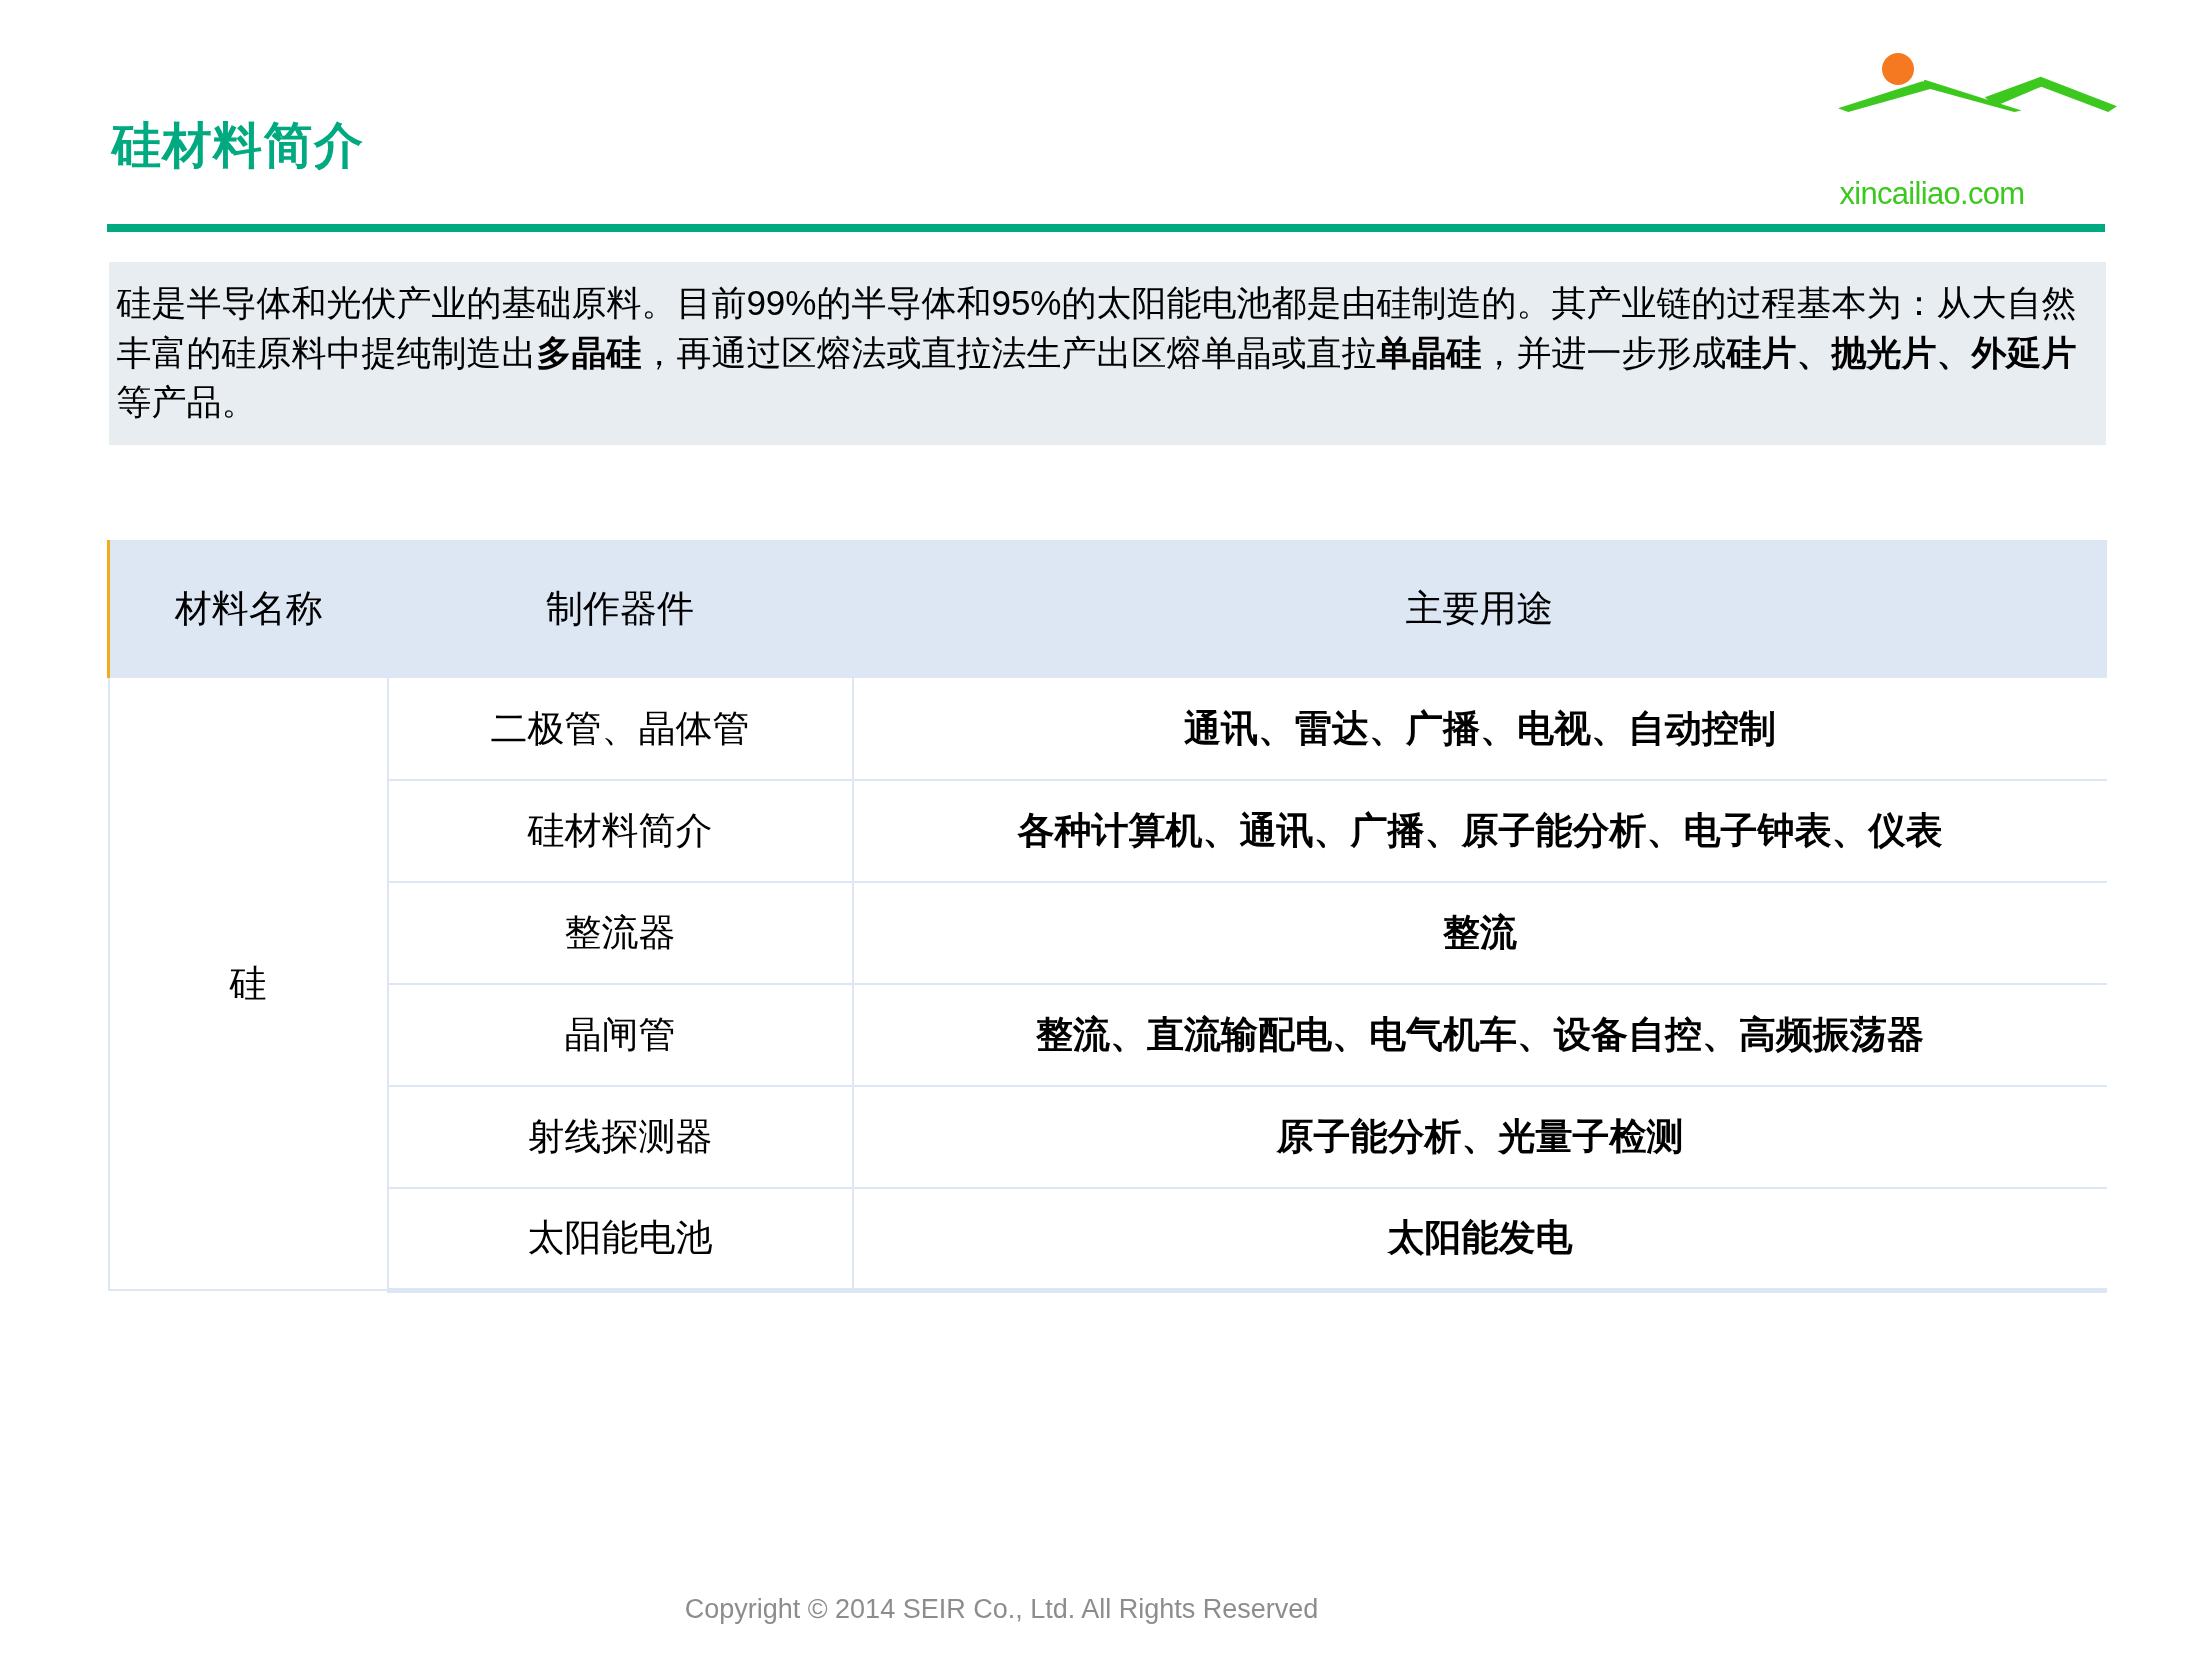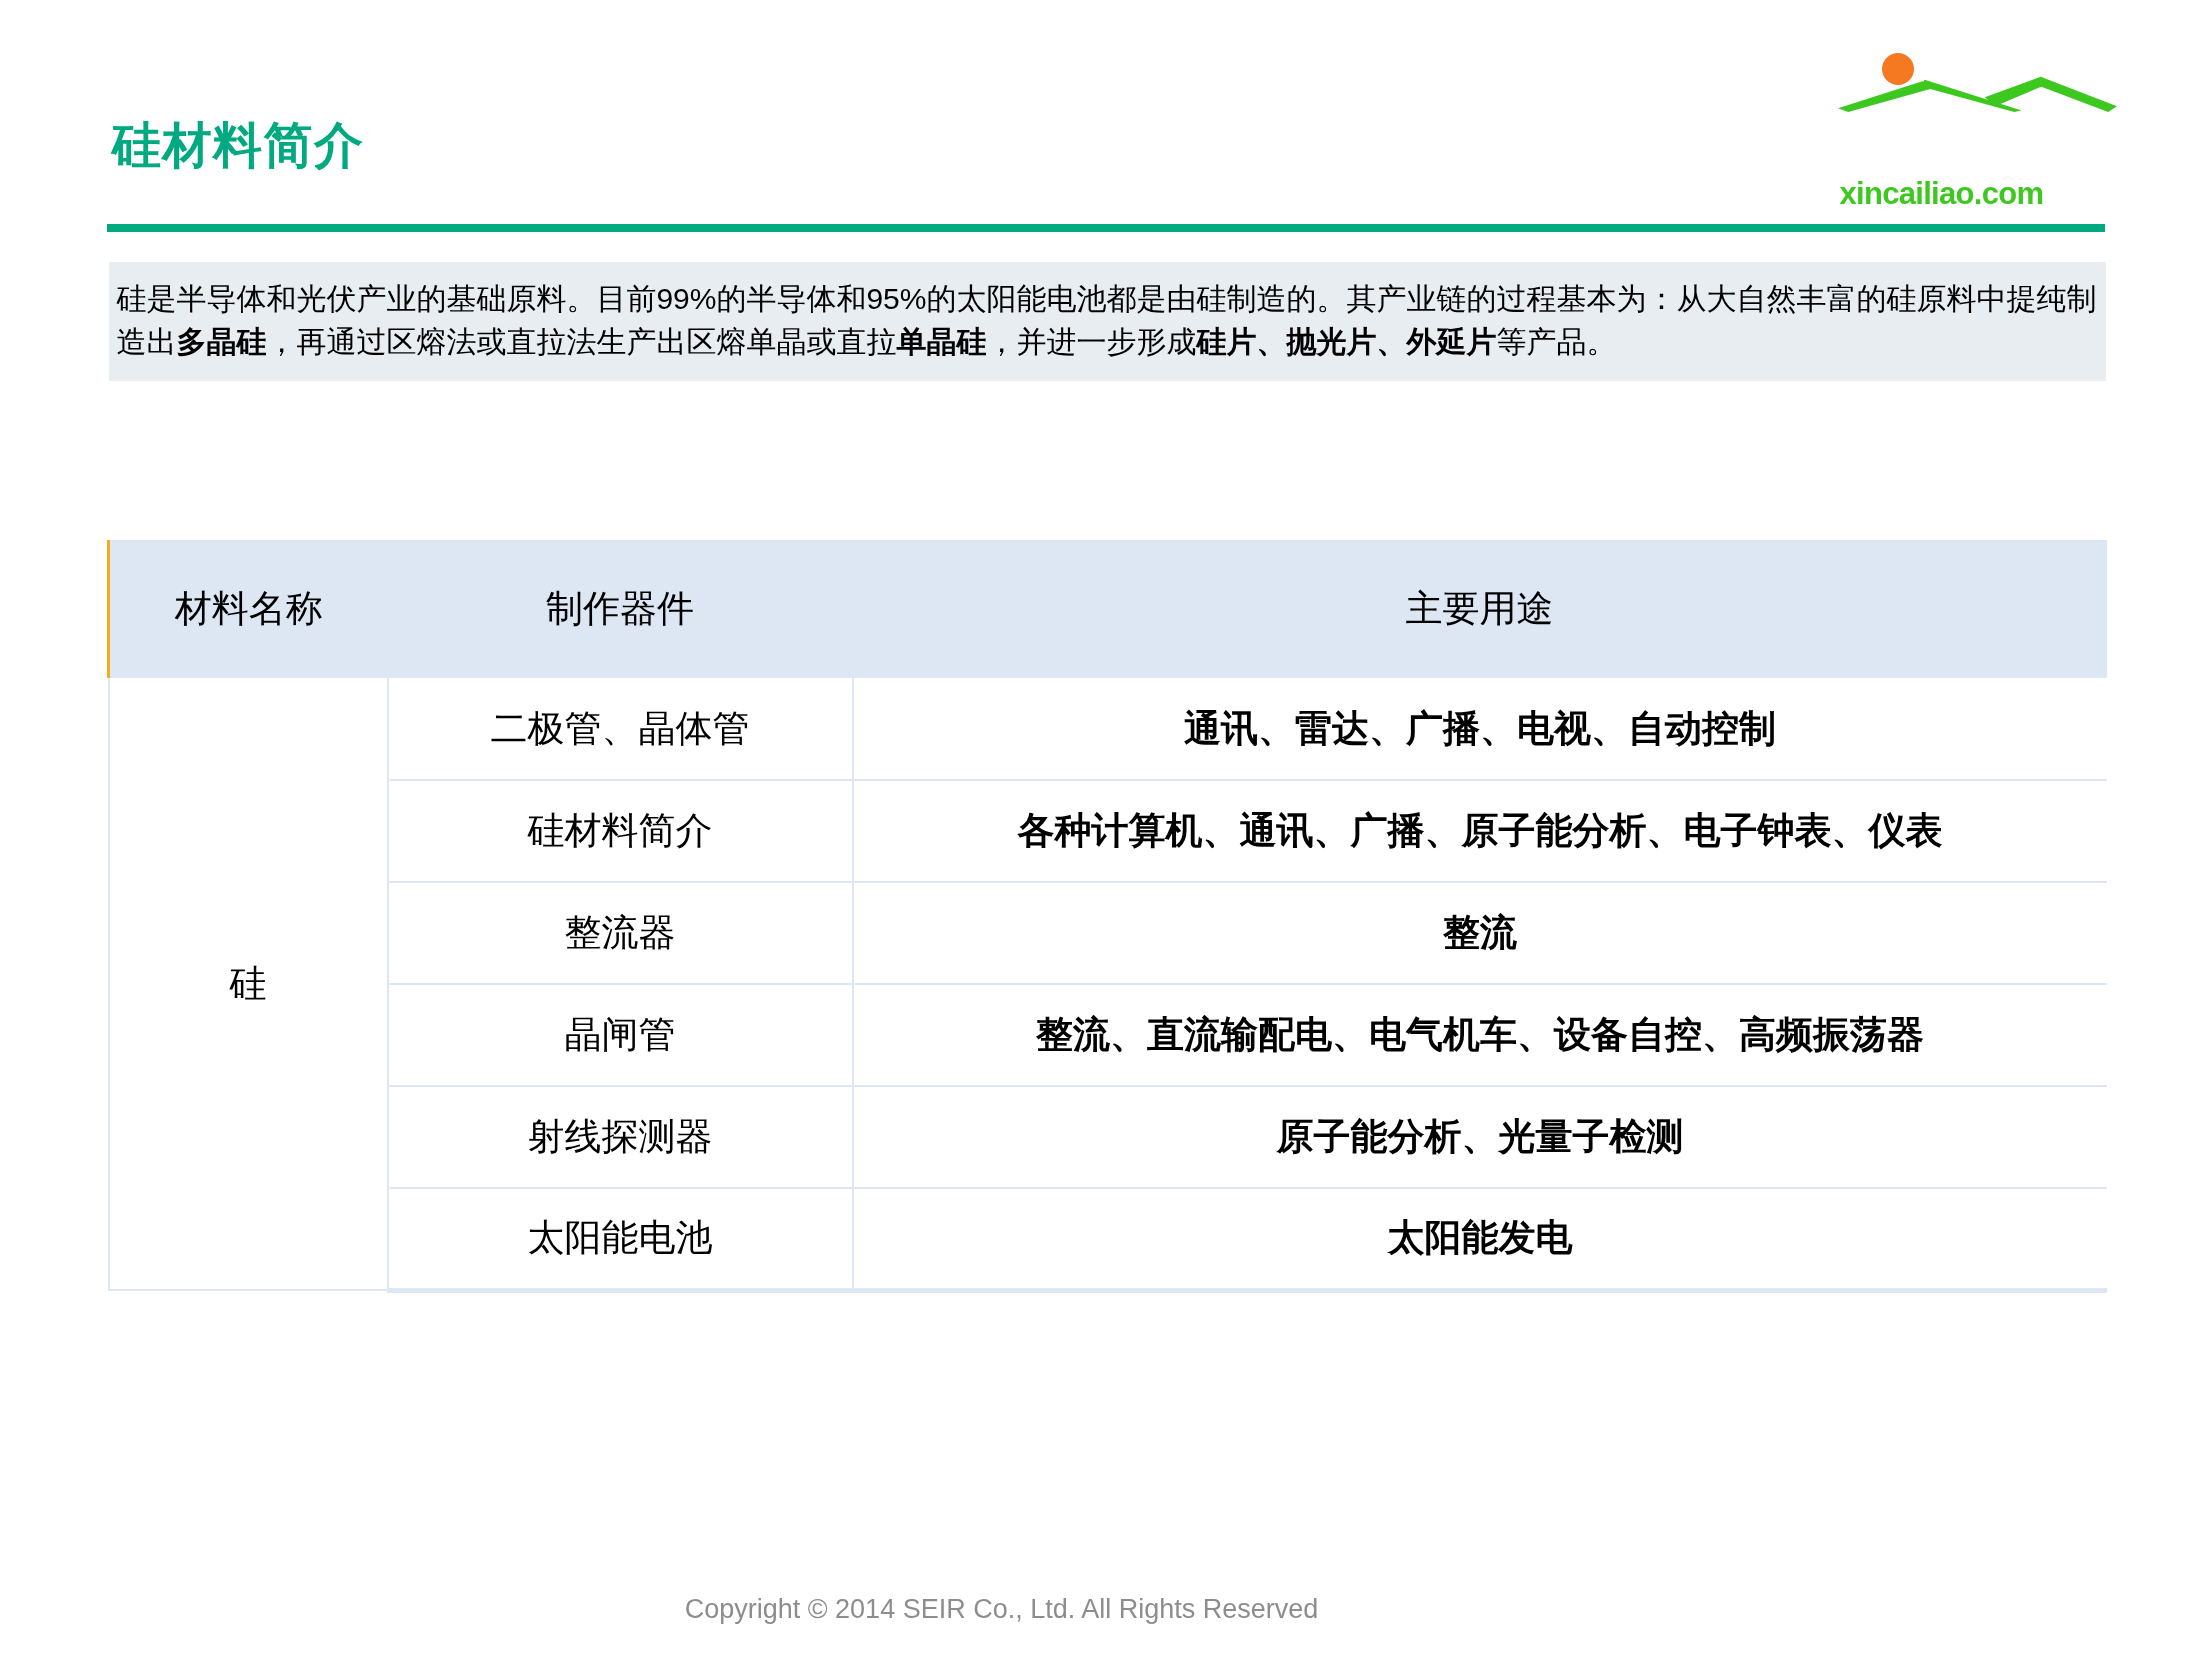--- a/index.html
+++ b/index.html
@@ -79,39 +79,39 @@
     line-height: 1;
     letter-spacing: 0.7px;
     white-space: nowrap;
   }
   #logo-domain {
     position: absolute;
     left: 1.5px;
     top: 132px;
     width: 279px;
     font-size: 31px;
-    font-weight: bold;
+    font-weight: normal;
     color: #3cc81e;
     line-height: 1;
     letter-spacing: -0.7px;
     white-space: nowrap;
   }
 
   
   #intro-box {
     position: absolute;
     left: 109px;
     top: 262px;
     width: 1997px;
     padding: 16px 7.4px 17.6px 7.4px;
     box-sizing: border-box;
     background: #e8edf1;
   }
   #intro-text {
-    font-size: 30px;
+    font-size: 35px;
     line-height: 1.42;
     color: #000000;
     letter-spacing: 0px;
   }
   #intro-text b {
     font-weight: bold;
   }
 
   
   #spec-table {

